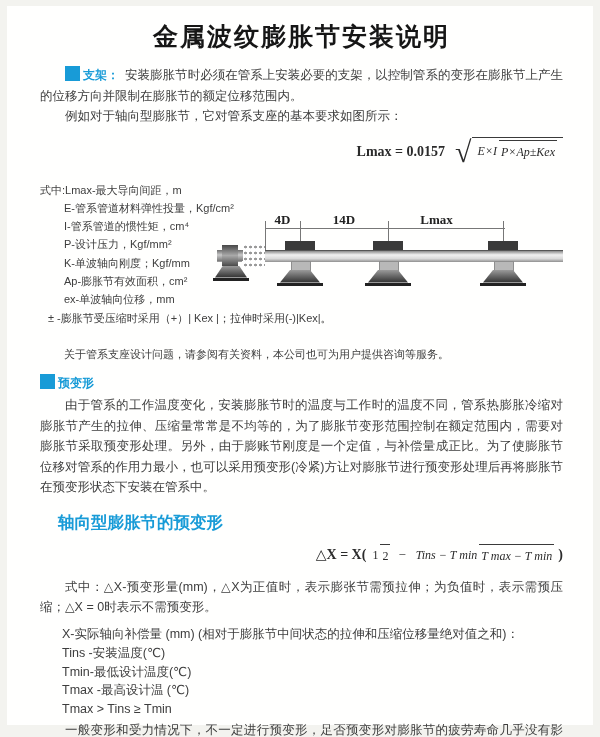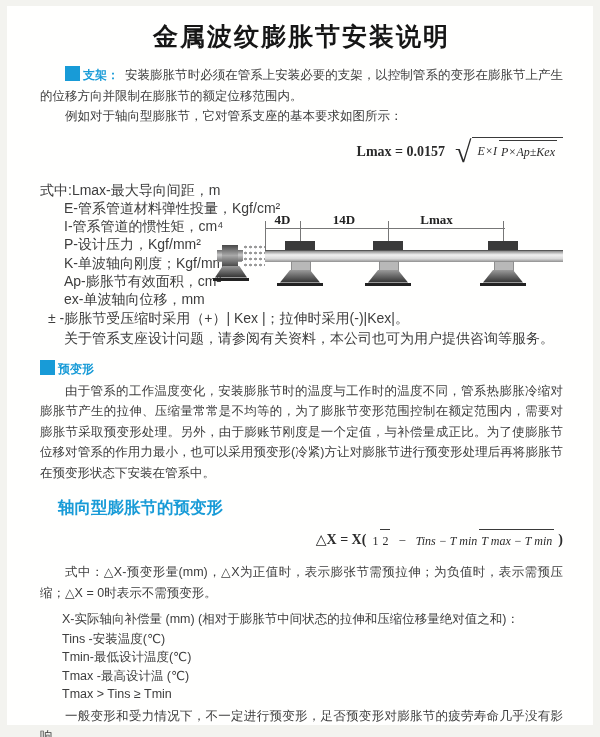--- a/index.html
+++ b/index.html
@@ -54,25 +54,25 @@
   .frac {
     display:inline-flex; flex-direction:row; align-items:center;
     vertical-align:middle; font-size:12px; line-height:14px;
   }
   .frac .den { border-top:1px solid #3a3a3a; padding:4px 2px; }
   .frac .num { padding:0 2px; }
   .ital { font-style:italic; }
   .f-op { font-size:13px; margin:0 4px; vertical-align:middle; }
   
   .defs-wrap { position:relative; margin-top:14px; min-height:168px; }
-  .defs { font-size:14px; line-height:18.3px; }
+  .defs { font-size:11px; line-height:18.3px; }
   .defs .d { margin-left:24px; }
   .defs .d-first { margin-left:0; }
   .defs .d-pm { margin-left:8px; }
-  .defs .d-note { margin-left:24px; margin-top:2px; }
+  .defs .d-note { margin-left:24px; margin-top:18px; }
   .diagram { position:absolute; right:0; top:33px; width:348px; height:76px; }
   .dim-line { position:absolute; left:50px; width:240px; top:14px; height:1px; background:#777; }
   .tick { position:absolute; width:1px; top:7px; height:31px; background:#777; }
   .dim-label {
     position:absolute; top:-2px; text-align:center;
     font-family:"Liberation Serif","DejaVu Serif",serif;
     font-weight:bold; font-size:13px; color:#222;
   }
   .pipe {
     position:absolute; left:2px; right:0; top:36px; height:11px;

